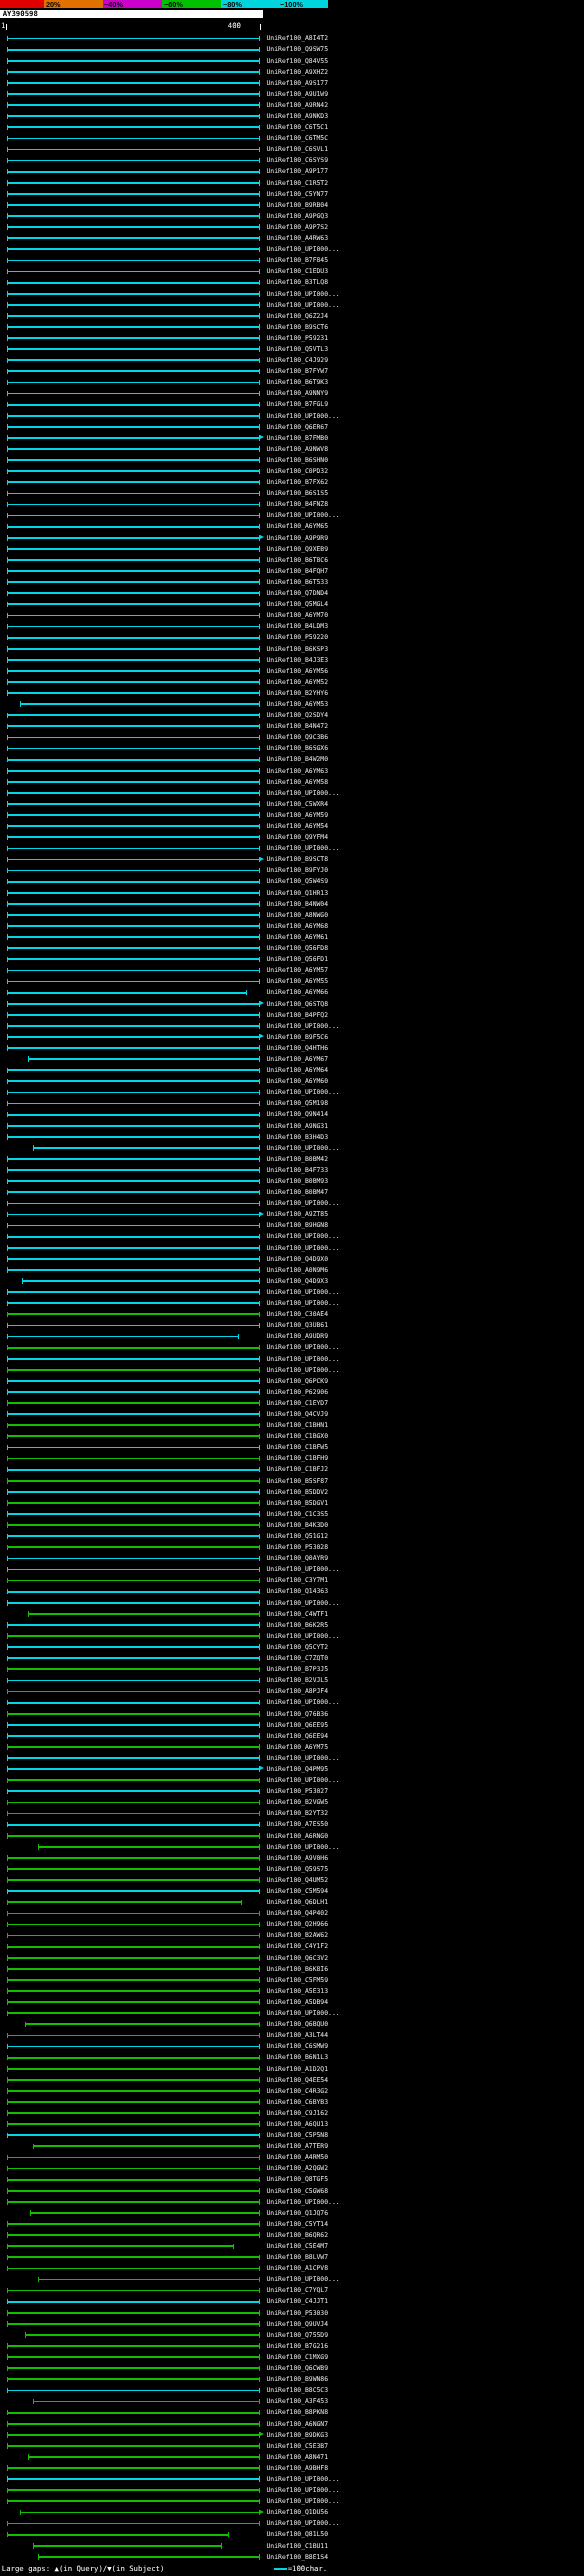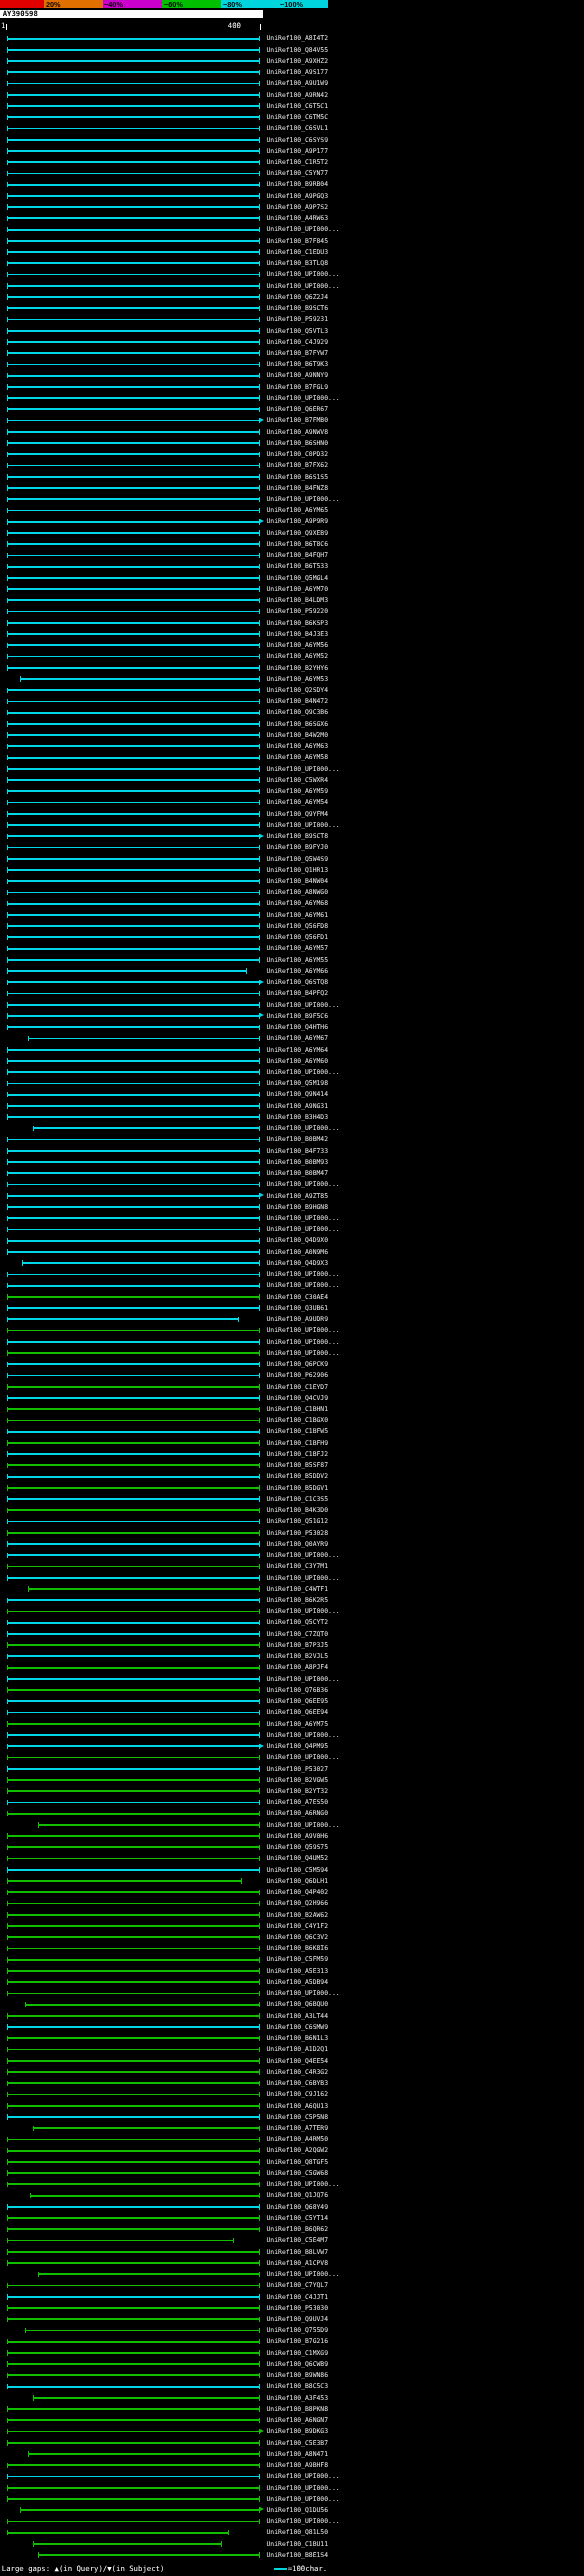--- a/index.html
+++ b/index.html
@@ -81,20 +81,28 @@
         <div class="cap" style="left: 259px; background: rgb(0, 216, 232);"></div>
       </div>
       <div class="hitlabel">UniRef100_A8I4T2</div>
     </div>
     <div class="row">
       <div class="track">
         <div class="line" style="left: 7.3px; width: 252px; background: rgb(0, 216, 232);"></div>
         <div class="cap" style="left: 7.3px; background: rgb(0, 216, 232);"></div>
         <div class="cap" style="left: 259px; background: rgb(0, 216, 232);"></div>
       </div>
+      <div class="hitlabel">UniRef100_Q9SW75</div>
+    </div>
+    <div class="row">
+      <div class="track">
+        <div class="line" style="left: 7.3px; width: 252px; background: rgb(0, 216, 232);"></div>
+        <div class="cap" style="left: 7.3px; background: rgb(0, 216, 232);"></div>
+        <div class="cap" style="left: 259px; background: rgb(0, 216, 232);"></div>
+      </div>
       <div class="hitlabel">UniRef100_Q84V55</div>
     </div>
     <div class="row">
       <div class="track">
         <div class="line" style="left: 7.3px; width: 252px; background: rgb(0, 216, 232);"></div>
         <div class="cap" style="left: 7.3px; background: rgb(0, 216, 232);"></div>
         <div class="cap" style="left: 259px; background: rgb(0, 216, 232);"></div>
       </div>
       <div class="hitlabel">UniRef100_A9XHZ2</div>
     </div>
@@ -121,20 +129,28 @@
         <div class="cap" style="left: 259px; background: rgb(0, 216, 232);"></div>
       </div>
       <div class="hitlabel">UniRef100_A9RN42</div>
     </div>
     <div class="row">
       <div class="track">
         <div class="line" style="left: 7.3px; width: 252px; background: rgb(0, 216, 232);"></div>
         <div class="cap" style="left: 7.3px; background: rgb(0, 216, 232);"></div>
         <div class="cap" style="left: 259px; background: rgb(0, 216, 232);"></div>
       </div>
+      <div class="hitlabel">UniRef100_A9NKD3</div>
+    </div>
+    <div class="row">
+      <div class="track">
+        <div class="line" style="left: 7.3px; width: 252px; background: rgb(0, 216, 232);"></div>
+        <div class="cap" style="left: 7.3px; background: rgb(0, 216, 232);"></div>
+        <div class="cap" style="left: 259px; background: rgb(0, 216, 232);"></div>
+      </div>
       <div class="hitlabel">UniRef100_C6T5C1</div>
     </div>
     <div class="row">
       <div class="track">
         <div class="line" style="left: 7.3px; width: 252px; background: rgb(0, 216, 232);"></div>
         <div class="cap" style="left: 7.3px; background: rgb(0, 216, 232);"></div>
         <div class="cap" style="left: 259px; background: rgb(0, 216, 232);"></div>
       </div>
       <div class="hitlabel">UniRef100_C6TM5C</div>
     </div>
@@ -452,20 +468,28 @@
       </div>
       <div class="hitlabel">UniRef100_B4FQH7</div>
     </div>
     <div class="row">
       <div class="track">
         <div class="line" style="left: 7.3px; width: 252px; background: rgb(0, 216, 232);"></div>
         <div class="cap" style="left: 7.3px; background: rgb(0, 216, 232);"></div>
         <div class="cap" style="left: 259px; background: rgb(0, 216, 232);"></div>
       </div>
       <div class="hitlabel">UniRef100_B6T533</div>
+    </div>
+    <div class="row">
+      <div class="track">
+        <div class="line" style="left: 7.3px; width: 252px; background: rgb(0, 216, 232);"></div>
+        <div class="cap" style="left: 7.3px; background: rgb(0, 216, 232);"></div>
+        <div class="cap" style="left: 259px; background: rgb(0, 216, 232);"></div>
+      </div>
+      <div class="hitlabel">UniRef100_Q7DND4</div>
     </div>
     <div class="row">
       <div class="track">
         <div class="line" style="left: 7.3px; width: 252px; background: rgb(0, 216, 232);"></div>
         <div class="cap" style="left: 7.3px; background: rgb(0, 216, 232);"></div>
         <div class="cap" style="left: 259px; background: rgb(0, 216, 232);"></div>
       </div>
       <div class="hitlabel">UniRef100_Q5MGL4</div>
     </div>
     <div class="row">
@@ -1175,20 +1199,28 @@
         <div class="cap" style="left: 259px; background: rgb(18, 191, 0);"></div>
       </div>
       <div class="hitlabel">UniRef100_C3Y7M1</div>
     </div>
     <div class="row">
       <div class="track">
         <div class="line" style="left: 7.3px; width: 252px; background: rgb(0, 216, 232);"></div>
         <div class="cap" style="left: 7.3px; background: rgb(0, 216, 232);"></div>
         <div class="cap" style="left: 259px; background: rgb(0, 216, 232);"></div>
       </div>
+      <div class="hitlabel">UniRef100_Q14363</div>
+    </div>
+    <div class="row">
+      <div class="track">
+        <div class="line" style="left: 7.3px; width: 252px; background: rgb(0, 216, 232);"></div>
+        <div class="cap" style="left: 7.3px; background: rgb(0, 216, 232);"></div>
+        <div class="cap" style="left: 259px; background: rgb(0, 216, 232);"></div>
+      </div>
       <div class="hitlabel">UniRef100_UPI000...</div>
     </div>
     <div class="row">
       <div class="track">
         <div class="line" style="left: 27.5px; width: 232px; background: rgb(18, 191, 0);"></div>
         <div class="cap" style="left: 27.5px; background: rgb(18, 191, 0);"></div>
         <div class="cap" style="left: 259px; background: rgb(18, 191, 0);"></div>
       </div>
       <div class="hitlabel">UniRef100_C4WTF1</div>
     </div>
@@ -1617,28 +1649,20 @@
       </div>
       <div class="hitlabel">UniRef100_UPI000...</div>
     </div>
     <div class="row">
       <div class="track">
         <div class="line" style="left: 30px; width: 230px; background: rgb(18, 191, 0);"></div>
         <div class="cap" style="left: 30px; background: rgb(18, 191, 0);"></div>
         <div class="cap" style="left: 259px; background: rgb(18, 191, 0);"></div>
       </div>
       <div class="hitlabel">UniRef100_Q1JQ76</div>
-    </div>
-    <div class="row">
-      <div class="track">
-        <div class="line" style="left: 7.3px; width: 252px; background: rgb(0, 216, 232);"></div>
-        <div class="cap" style="left: 7.3px; background: rgb(0, 216, 232);"></div>
-        <div class="cap" style="left: 259px; background: rgb(0, 216, 232);"></div>
-      </div>
-      <div class="hitlabel">UniRef100_Q68Y49</div>
     </div>
     <div class="row">
       <div class="track">
         <div class="line" style="left: 7.3px; width: 252px; background: rgb(18, 191, 0);"></div>
         <div class="cap" style="left: 7.3px; background: rgb(18, 191, 0);"></div>
         <div class="cap" style="left: 259px; background: rgb(18, 191, 0);"></div>
       </div>
       <div class="hitlabel">UniRef100_C5YT14</div>
     </div>
     <div class="row">

